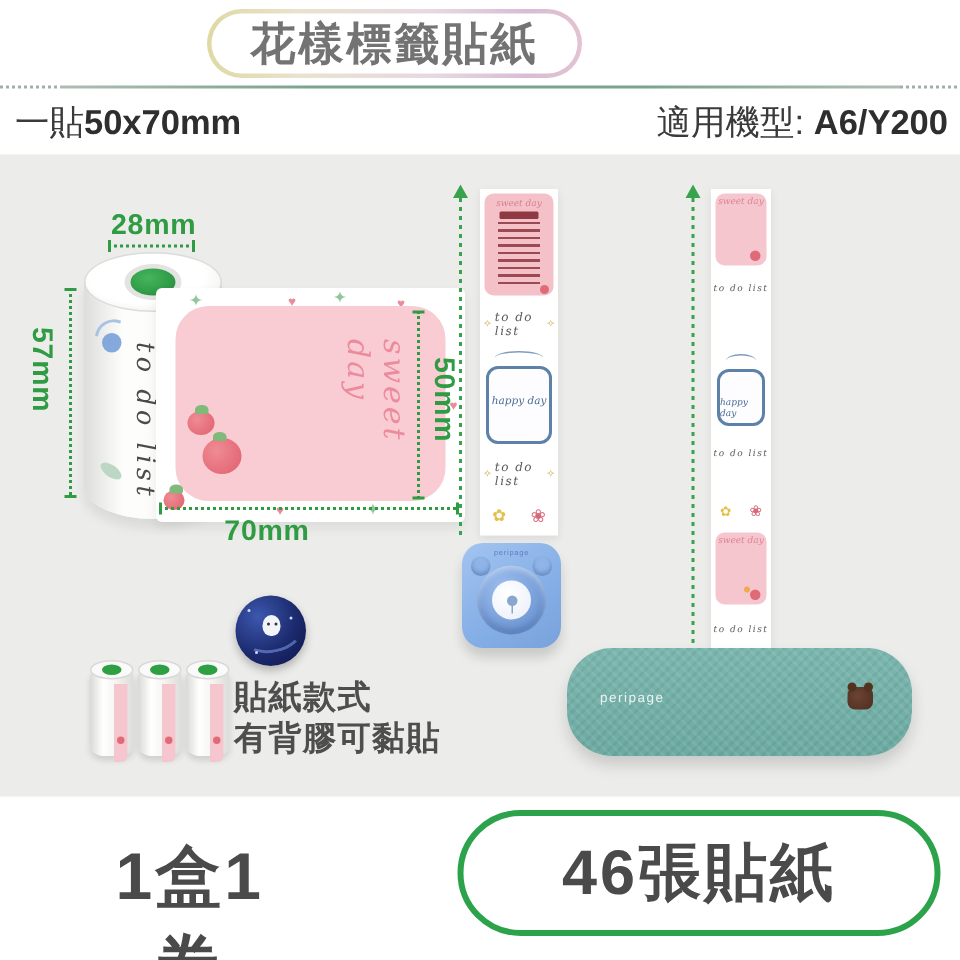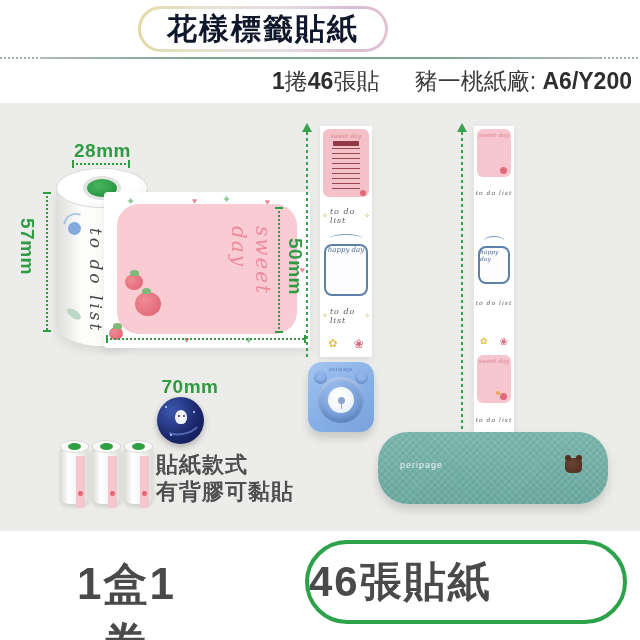--- a/index.html
+++ b/index.html
@@ -5,21 +5,21 @@
   html,body{margin:0;padding:0;background:#fff;}
   .stage{position:relative;width:640px;height:640px;overflow:hidden;
          font-family:"Liberation Sans",sans-serif;background:#fff;}
 
   
   .brand{position:absolute;left:10px;top:16px;font-size:27px;font-weight:500;color:#3d3d3d;letter-spacing:1px;}
   .badge-wrap{position:absolute;left:138px;top:6px;height:46px;border-radius:30px;
               background:linear-gradient(90deg,#dfd9a4,#e9e2cf 25%,#e6d9e2 60%,#d9bcd4 85%,#e3c3d2);
               padding:3px;box-sizing:border-box;}
   .badge-inner{background:#fff;border-radius:27px;height:40px;display:flex;align-items:center;
-               padding:0 26px;font-size:30px;font-weight:900;color:#0f172a;letter-spacing:2px;}
+               padding:0 26px;font-size:30px;font-weight:900;color:#737373;letter-spacing:2px;}
   .tagline{position:absolute;right:8px;top:20px;font-size:21px;color:#454545;letter-spacing:1px;}
 
   .sep{position:absolute;left:0;top:56px;width:640px;height:3px;display:flex;align-items:center;}
   .sep .dots{width:40px;height:2px;
        background:repeating-linear-gradient(to right,#9fb0a8 0 2px,transparent 2px 4px);}
   .sep .line{flex:1;height:2px;background:linear-gradient(90deg,#aebdb4,#7aa48e 30%,#7aa48e 70%,#aebdb4);}
 
   .specrow{position:absolute;left:0;top:66px;width:640px;height:32px;font-size:23px;color:#3a3a3a;}
   .specrow b{font-weight:900;color:#2e2e2e;}
   .spec-size{position:absolute;left:10px;}
@@ -84,21 +84,21 @@
   .sp-bar{height:5px;background:#8f3a42;border-radius:1px;margin:2px 6px;}
   .sp-lines{height:42px;margin:2px 5px;
       background:repeating-linear-gradient(to bottom,#9c4a52 0 1.5px,transparent 1.5px 5px);}
   .sp-dot{position:absolute;right:6px;bottom:4px;width:6px;height:6px;border-radius:50%;background:#e06a77;}
   .seg-todo{display:flex;align-items:center;justify-content:center;}
   .todo-text{font-family:"DejaVu Serif",serif;font-style:italic;font-size:8px;color:#5a5a5a;letter-spacing:1px;}
   .seg-todo .spark{color:#c9b45a;font-size:7px;margin:0 2px;}
   .seg-happy{padding:2px 4px;}
   .happy-arc{height:8px;border-top:1.5px solid #7d9cc0;border-radius:50%;margin:0 6px 1px;}
   .happy-frame{border:2px solid #5d81a8;border-radius:8px;height:calc(100% - 14px);background:#fdfdff;
-      display:flex;justify-content:center;padding-top:0;box-sizing:border-box;}
+      display:flex;justify-content:center;padding-top:17px;box-sizing:border-box;}
   .happy-text{font-family:"DejaVu Serif",serif;font-style:italic;font-size:7px;color:#4a6a92;}
   .seg-flowers{display:flex;align-items:center;justify-content:space-around;}
   .fl-y{color:#e4c04a;font-size:11px;}
   .fl-p{color:#d76a7a;font-size:12px;}
   .seg-sweetplain{padding:3px;}
   .spl-card{background:#f6c6ce;border-radius:6px;height:100%;box-sizing:border-box;position:relative;}
   .spl-title{font-family:"DejaVu Serif",serif;font-style:italic;font-size:6px;color:#db8494;text-align:center;padding-top:2px;}
   .spl-dot{position:absolute;right:4px;bottom:3px;width:7px;height:7px;border-radius:50%;background:#e06a77;}
   .spl-dot2{position:absolute;right:11px;bottom:8px;width:4px;height:4px;border-radius:50%;background:#edaa4e;}
 
@@ -151,41 +151,41 @@
   .lb-char{position:absolute;left:18px;top:13px;width:12px;height:14px;border-radius:50% 50% 45% 45%;background:#f2f4fa;}
   .lb-char::before{content:"";position:absolute;left:3px;top:5px;width:2px;height:2px;border-radius:50%;background:#333;box-shadow:5px 0 0 #333;}
   .lb-star{position:absolute;width:2px;height:2px;border-radius:50%;background:#cdd8ff;}
 
   .note{position:absolute;left:156px;color:#4e4e4e;font-size:22px;font-weight:600;letter-spacing:1px;}
 
   
   .pack-text{position:absolute;left:64px;top:555px;width:125px;text-align:center;
       font-size:44px;font-weight:800;color:#4a4a4a;letter-spacing:2px;}
   .count-pill{position:absolute;left:305px;top:540px;width:322px;height:84px;border:4px solid #2ca34a;
-      border-radius:46px;box-sizing:border-box;background:#fff;display:flex;align-items:center;justify-content:flex-start;}
+      border-radius:46px;box-sizing:border-box;background:#fff;display:flex;align-items:center;justify-content:center;}
   .count-pill span{font-size:42px;font-weight:800;color:#4a4a4a;letter-spacing:2px;}
 </style>
 </head>
 <body>
 
 <div class="stage">
 
   <div class="badge-wrap">
     <div class="badge-inner">花樣標籤貼紙</div>
   </div>
 
   <div class="sep">
     <div class="dots"></div>
     <div class="line"></div>
     <div class="dots"></div>
   </div>
 
   <div class="specrow">
-    <span class="spec-roll"><b>1</b><span>捲</span><b>46</b><span>張貼</span></span>
-    <span class="spec-model"><span>豬一桃紙廠:</span> <b>A6/Y200</b></span>
+    <span class="spec-size"><span>一貼</span><b>50x70mm</b></span>
+    <span class="spec-model"><span>適用機型:</span> <b>A6/Y200</b></span>
   </div>
 
   <div class="panel"></div>
 
   <div class="dim" style="left:74px;top:140px;width:56px;text-align:left;">28mm</div>
   <div class="dotline h" style="left:72px;top:163px;width:58px;"></div>
 
   <div class="dim dim-v" style="left:16px;top:218px;height:90px;">57mm</div>
   <div class="dotline v" style="left:46px;top:192px;height:140px;"></div>
 
@@ -217,21 +217,21 @@
       <div class="berry b1"></div>
       <div class="berry b2"></div>
       <div class="berry b3"></div>
     </div>
   </div>
 
   <div class="dotline v" style="left:278px;top:207px;height:126px;"></div>
   <div class="dim dim-v" style="left:284px;top:238px;height:70px;">50mm</div>
 
   <div class="dotline h" style="left:106px;top:338px;width:200px;"></div>
-  <div class="dim" style="left:150px;top:344px;width:80px;text-align:center;margin-top:32px;">70mm</div>
+  <div class="dim" style="left:138px;top:344px;width:80px;text-align:center;">70mm</div>
 
   <div class="strip strip-mid">
     <div class="seg seg-sweetprint" style="height:74px;">
       <div class="sp-card">
         <div class="sp-title">sweet day</div>
         <div class="sp-bar"></div>
         <div class="sp-lines"></div>
         <div class="sp-dot"></div>
       </div>
     </div>

